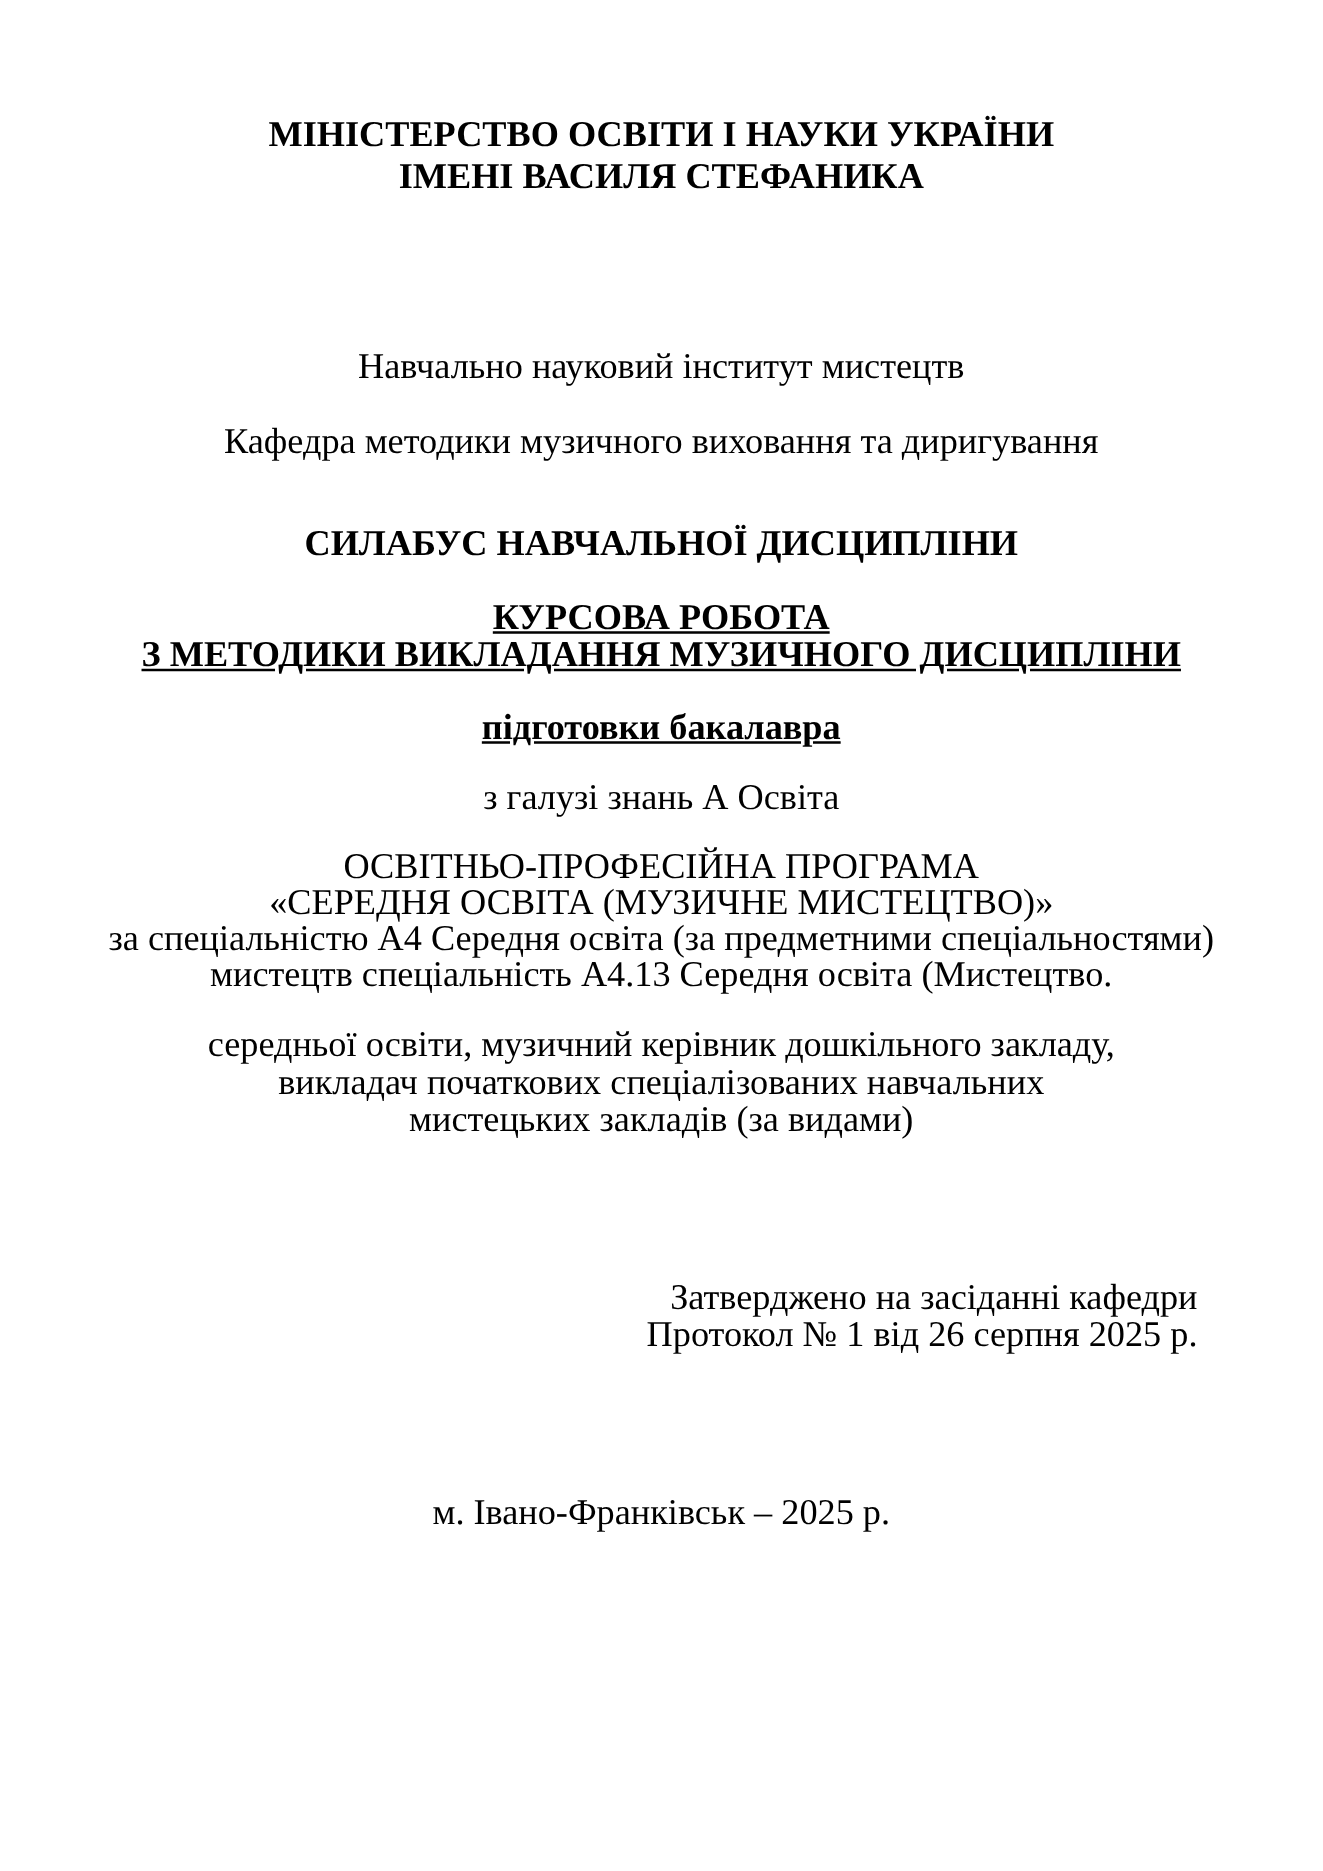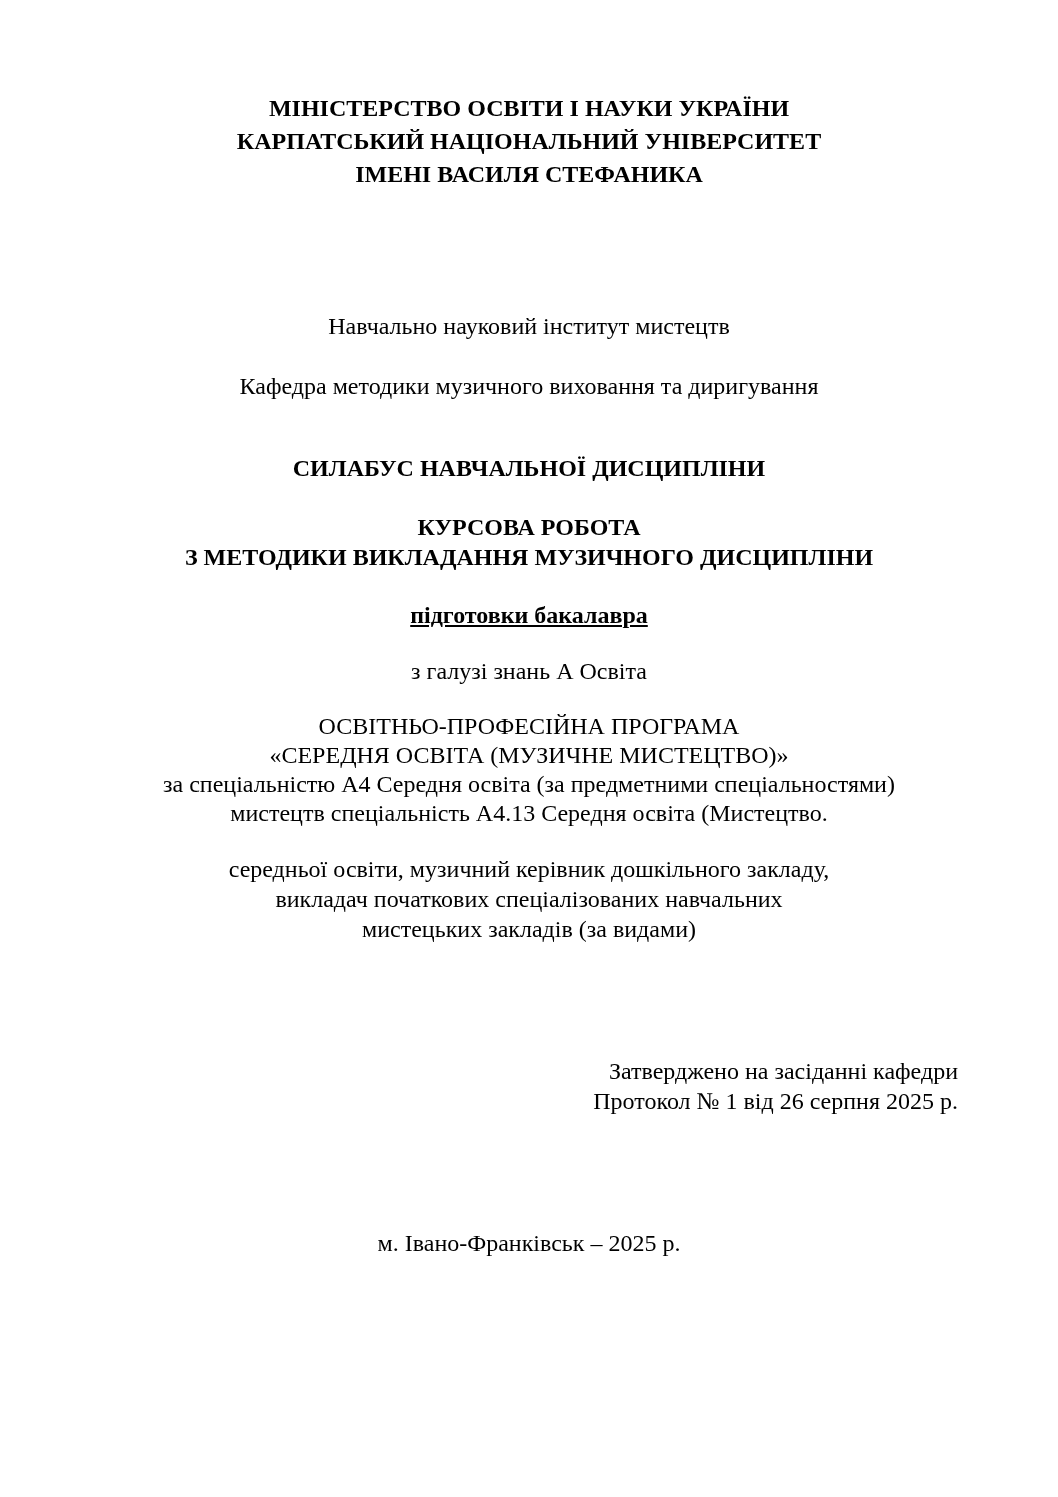--- a/index.html
+++ b/index.html
@@ -10,35 +10,35 @@
     font-family: "Liberation Serif", "DejaVu Serif", serif;
     color: #000000;
     overflow: hidden;
   }
   .page {
     width: 1058px;
     height: 1287px;
     background: #ffffff;
     padding-top: 92px;
     text-align: center;
-    font-size: 24px;
+    font-size: 29px;
     line-height: 30px;
   }
   .line { display: block; }
 
   .header-block { font-weight: bold; line-height: 33px; }
 
   .institute-line { margin-top: 120px; font-weight: normal; }
 
   .department-line { margin-top: 30px; }
 
   .syllabus-heading { margin-top: 52px; font-weight: bold; }
 
   .course-title-block { margin-top: 29px; font-weight: bold; }
-  .course-title-block .line { }
+  .course-title-block .line { text-decoration: underline; }
 
   .degree-line { margin-top: 28px; font-weight: bold; text-decoration: underline; }
 
   .field-line { margin-top: 26px; }
 
   .program-block { margin-top: 26px; line-height: 29px; }
 
   .qualification-block { margin-top: 26px; }
 
   .approval-block {
@@ -49,21 +49,20 @@
 
   .footer-line { margin-top: 112px; }
 </style>
 </head>
 <body>
 
 <div class="page">
 
   <div class="header-block">
     <span class="line">МІНІСТЕРСТВО ОСВІТИ І НАУКИ УКРАЇНИ</span>
-    <span class="line">КАРПАТСЬКИЙ НАЦІОНАЛЬНИЙ УНІВЕРСИТЕТ</span>
     <span class="line">ІМЕНІ ВАСИЛЯ СТЕФАНИКА</span>
   </div>
 
   <div class="institute-line">Навчально науковий інститут мистецтв</div>
 
   <div class="department-line">Кафедра методики музичного виховання та диригування</div>
 
   <div class="syllabus-heading">СИЛАБУС НАВЧАЛЬНОЇ ДИСЦИПЛІНИ</div>
 
   <div class="course-title-block">

